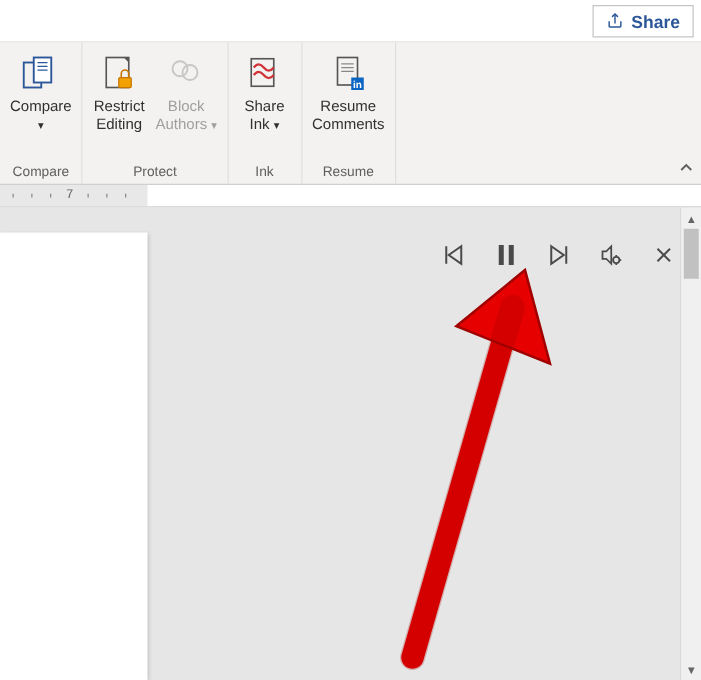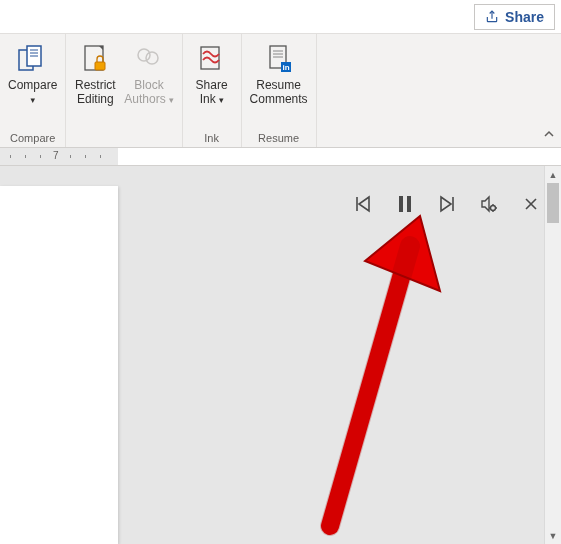--- a/index.html
+++ b/index.html
@@ -234,20 +234,21 @@
       <div class="ribbon-btn disabled">
         <div class="ribbon-icon">
           <svg width="30" height="28" viewBox="0 0 30 28">
               <circle cx="10" cy="10" r="6" fill="none" stroke="#c8c6c4" stroke-width="1.5"></circle>
               <circle cx="18" cy="13" r="6" fill="none" stroke="#c8c6c4" stroke-width="1.5"></circle>
             </svg>
         </div>
         <div class="ribbon-label"><span>Block</span><br><span>Authors</span> <span class="chev">▾</span></div>
       </div>
     </div>
+    <div class="ribbon-group-label">Protect</div>
   </div>
 
   <div class="ribbon-group">
     <div class="ribbon-group-buttons">
       <div class="ribbon-btn">
         <div class="ribbon-icon">
           <svg width="30" height="30" viewBox="0 0 30 30">
               <rect x="4" y="3" width="18" height="22" fill="none" stroke="#555" stroke-width="1.3"></rect>
               <path d="M6 10 q4 -5 8 0 t8 0" fill="none" stroke="#d13438" stroke-width="1.8"></path>
               <path d="M6 16 q4 -5 8 0 t8 0" fill="none" stroke="#d13438" stroke-width="1.8"></path>

